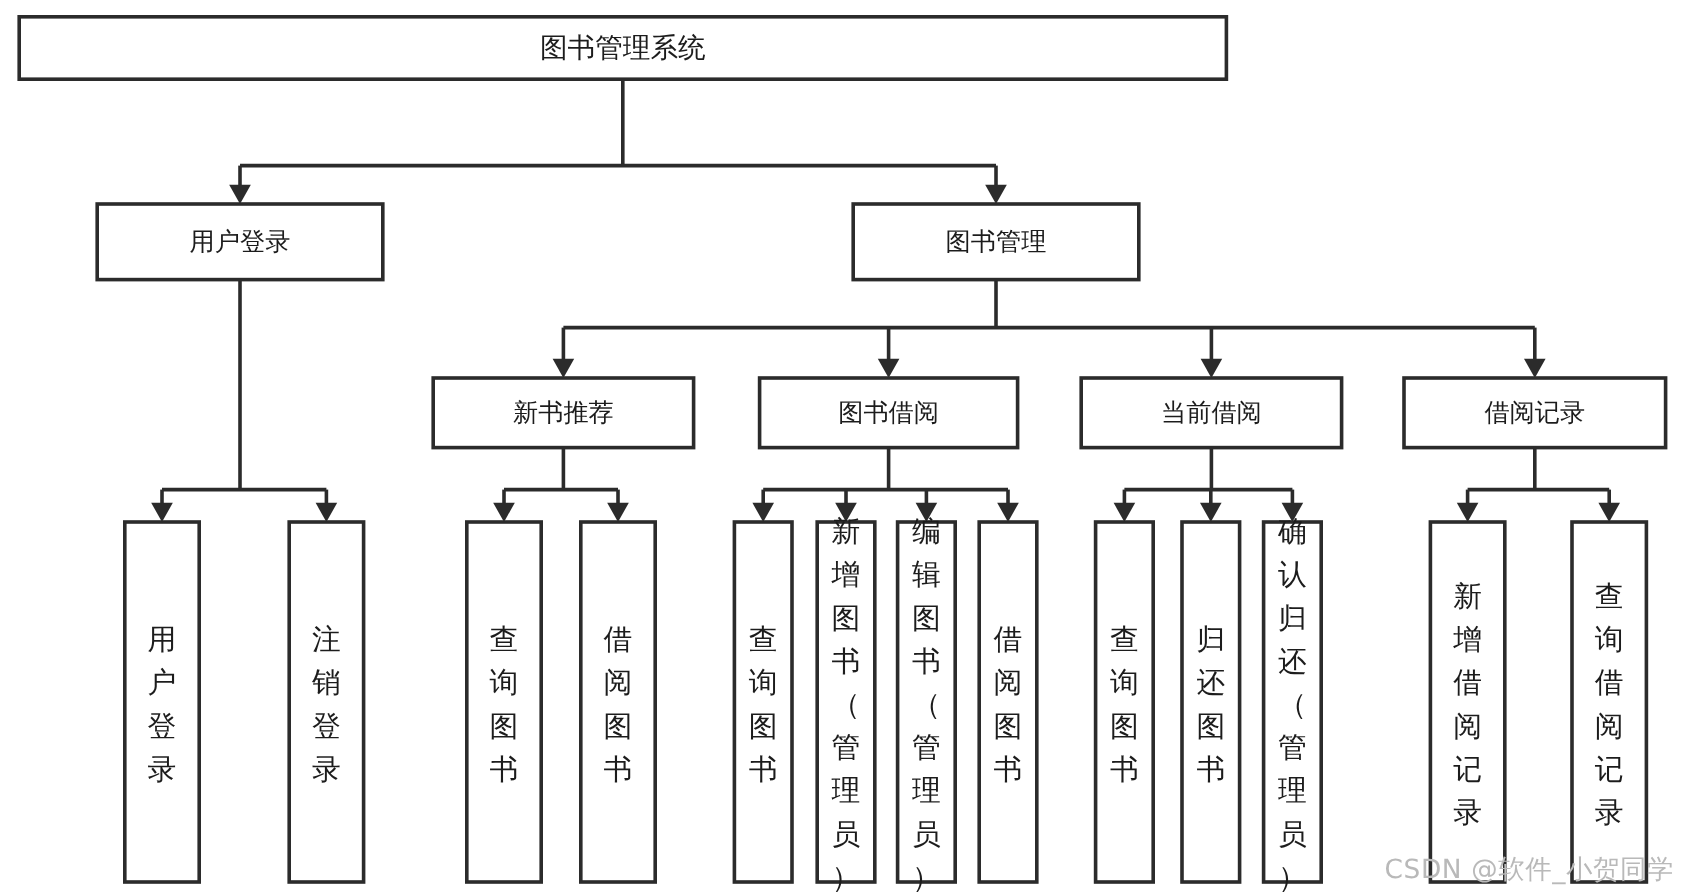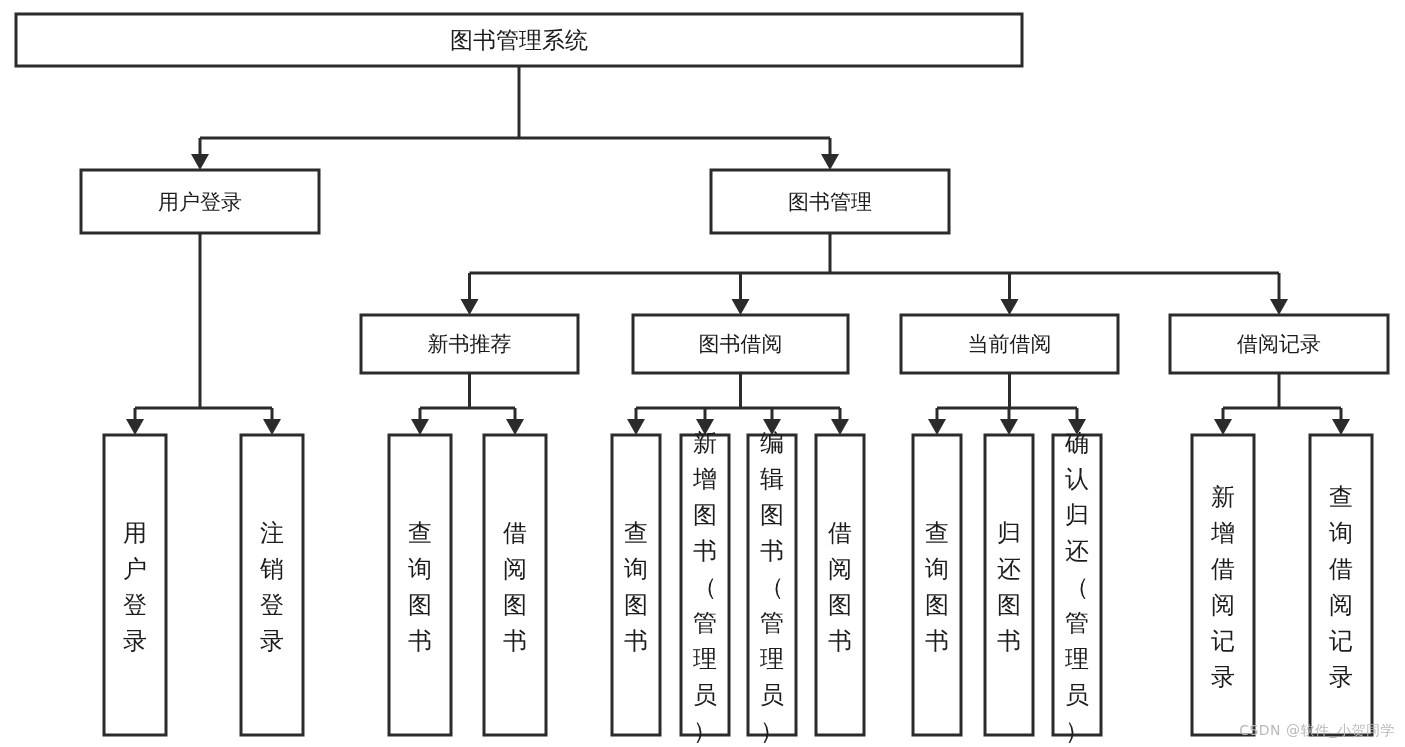--- a/index.html
+++ b/index.html
@@ -53,21 +53,21 @@
   }
   .arrow-head {
     fill: #2b2b2b;
     stroke: none;
   }
   .watermark {
     position: absolute;
     right: 10px;
     bottom: 6px;
     font-family: "DejaVu Sans", "Liberation Sans", sans-serif;
-    font-size: 14px;
+    font-size: 22px;
     color: #b9b9b9;
     letter-spacing: 0.5px;
     white-space: nowrap;
     pointer-events: none;
   }
 </style>
 </head>
 <body>
 
 <div id="diagram-root">

